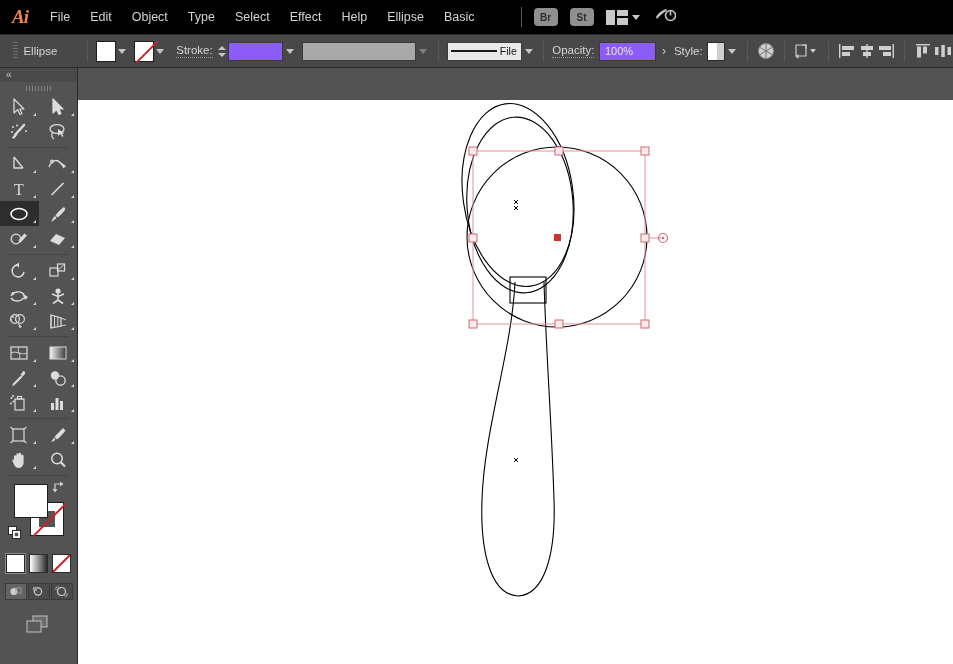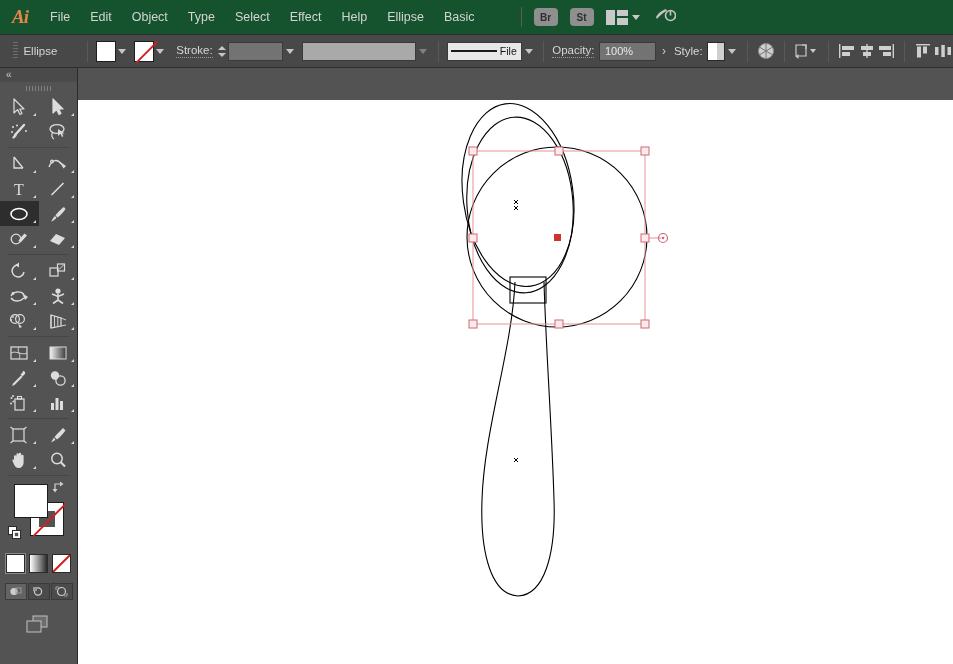--- a/index.html
+++ b/index.html
@@ -8,21 +8,21 @@
     overflow: hidden;
     background: #535353;
     font-family: "Liberation Sans", sans-serif;
     -webkit-font-smoothing: antialiased;
   }
   #app { position: relative; width: 953px; height: 664px; }
 
   
   #menubar {
     position: absolute; left: 0; top: 0; width: 953px; height: 35px;
-    background: #14532d;
+    background: #000000;
     display: flex; align-items: center;
     border-bottom: 1px solid #2e2e2e;
   }
   #ai-logo {
     width: 40px; height: 35px;
     display: flex; align-items: center; justify-content: center;
     font-family: "Liberation Serif", serif;
     font-weight: bold; font-size: 19px; font-style: italic;
     color: #e8834a; letter-spacing: -1px;
   }
@@ -73,21 +73,21 @@
     cursor: default;
   }
   .ddarrow::after { content:""; width:0;height:0;border-left:4px solid transparent;border-right:4px solid transparent;border-top:5px solid #c6c6c6; }
   .stepper {
     width: 13px; height: 21px; display:flex; flex-direction:column; align-items:center; justify-content:center; gap:3px; cursor:default;
   }
   .stepper i { display:block; width:0;height:0;border-left:4px solid transparent;border-right:4px solid transparent; }
   .stepper .up { border-bottom:4px solid #c6c6c6; }
   .stepper .dn { border-top:4px solid #c6c6c6; }
   .field {
-    height: 19px; background: #737373; border: 1px solid #3a3a3a;
+    height: 19px; background: #8b5cf6; border: 1px solid #3a3a3a;
     font-size: 11px; color: #e8e8e8; padding: 0 5px; line-height: 17px; cursor: text;
   }
   .field.wide { width: 130px; }
   .field.profile { width: 125px; background: #a9a9a9; border-color:#3a3a3a; }
   .brushbox {
     width: 82px; height: 19px; background: #e8e8e8; border: 1px solid #3a3a3a;
     display: flex; align-items: center; gap: 3px; padding: 0 3px; cursor: default;
   }
   .brushline { flex: 1; height: 2px; background: #1a1a1a; }
   .brushtxt { font-size: 10.5px; color: #141414; padding-right:1px; }

